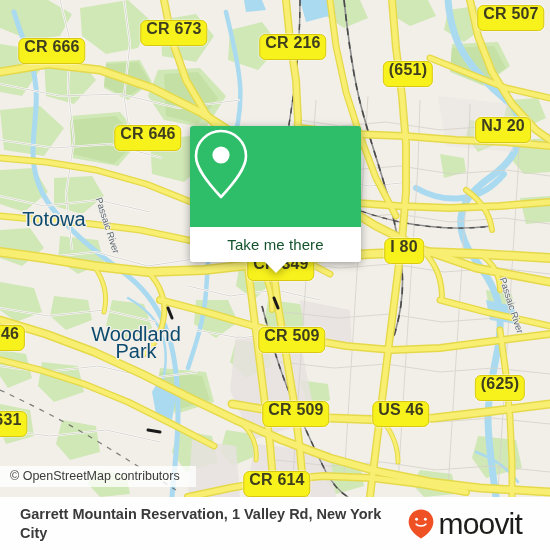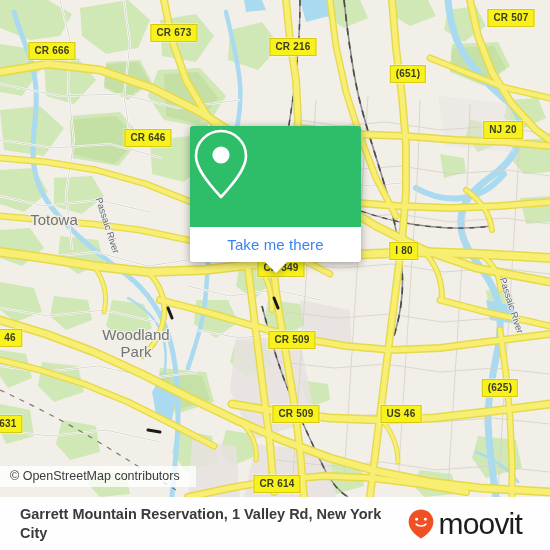--- a/index.html
+++ b/index.html
@@ -12,38 +12,38 @@
 
   
   #map{position:absolute;left:0;top:0;width:550px;height:497px;overflow:hidden;background:#f2efe9;}
   #map svg{position:absolute;left:0;top:0;}
 
   
   .shield{
     position:absolute;
     background:#f7f11c;
     border:1.5px solid #d8c812;
-    border-radius:0;
+    border-radius:6px;
     color:#3d3d1f;
-    font-size:10px;
+    font-size:16px;
     font-weight:bold;
     letter-spacing:.2px;
-    padding:1px 5px 2px 5px;
+    padding:1px 5px 10px 5px;
     line-height:13px;
     white-space:nowrap;
     transform:translate(-50%,-50%);
     box-shadow:0 0 0 1px rgba(255,255,255,.35);
   }
 
   
   .place{
     position:absolute;
     transform:translate(-50%,-50%);
-    color:#737373;
-    font-size:15px;
+    color:#0c4a6e;
+    font-size:20px;
     text-align:center;
     white-space:pre;
     line-height:17px;
     text-shadow:
        1.5px 0 0 #f2efe9,-1.5px 0 0 #f2efe9,0 1.5px 0 #f2efe9,0 -1.5px 0 #f2efe9,
        1px 1px 0 #f2efe9,-1px 1px 0 #f2efe9,1px -1px 0 #f2efe9,-1px -1px 0 #f2efe9;
   }
   .river-label{
     position:absolute;
     color:#5f6c78;
@@ -63,21 +63,21 @@
     border-radius:3px 3px 0 0;
     display:flex;align-items:center;justify-content:center;
   }
   #callout .white{
     background:#ffffff;
     height:35px;
     border-radius:0 0 3px 3px;
     display:flex;align-items:center;justify-content:center;
   }
   #callout .white span{
-    color:#3b82f6;font-size:15px;letter-spacing:.1px;
+    color:#14532d;font-size:15px;letter-spacing:.1px;
   }
   #callout .tail{
     position:absolute;left:50%;top:136px;margin-left:-11px;
     width:0;height:0;
     border-left:11px solid transparent;
     border-right:11px solid transparent;
     border-top:11px solid #ffffff;
   }
 
   

